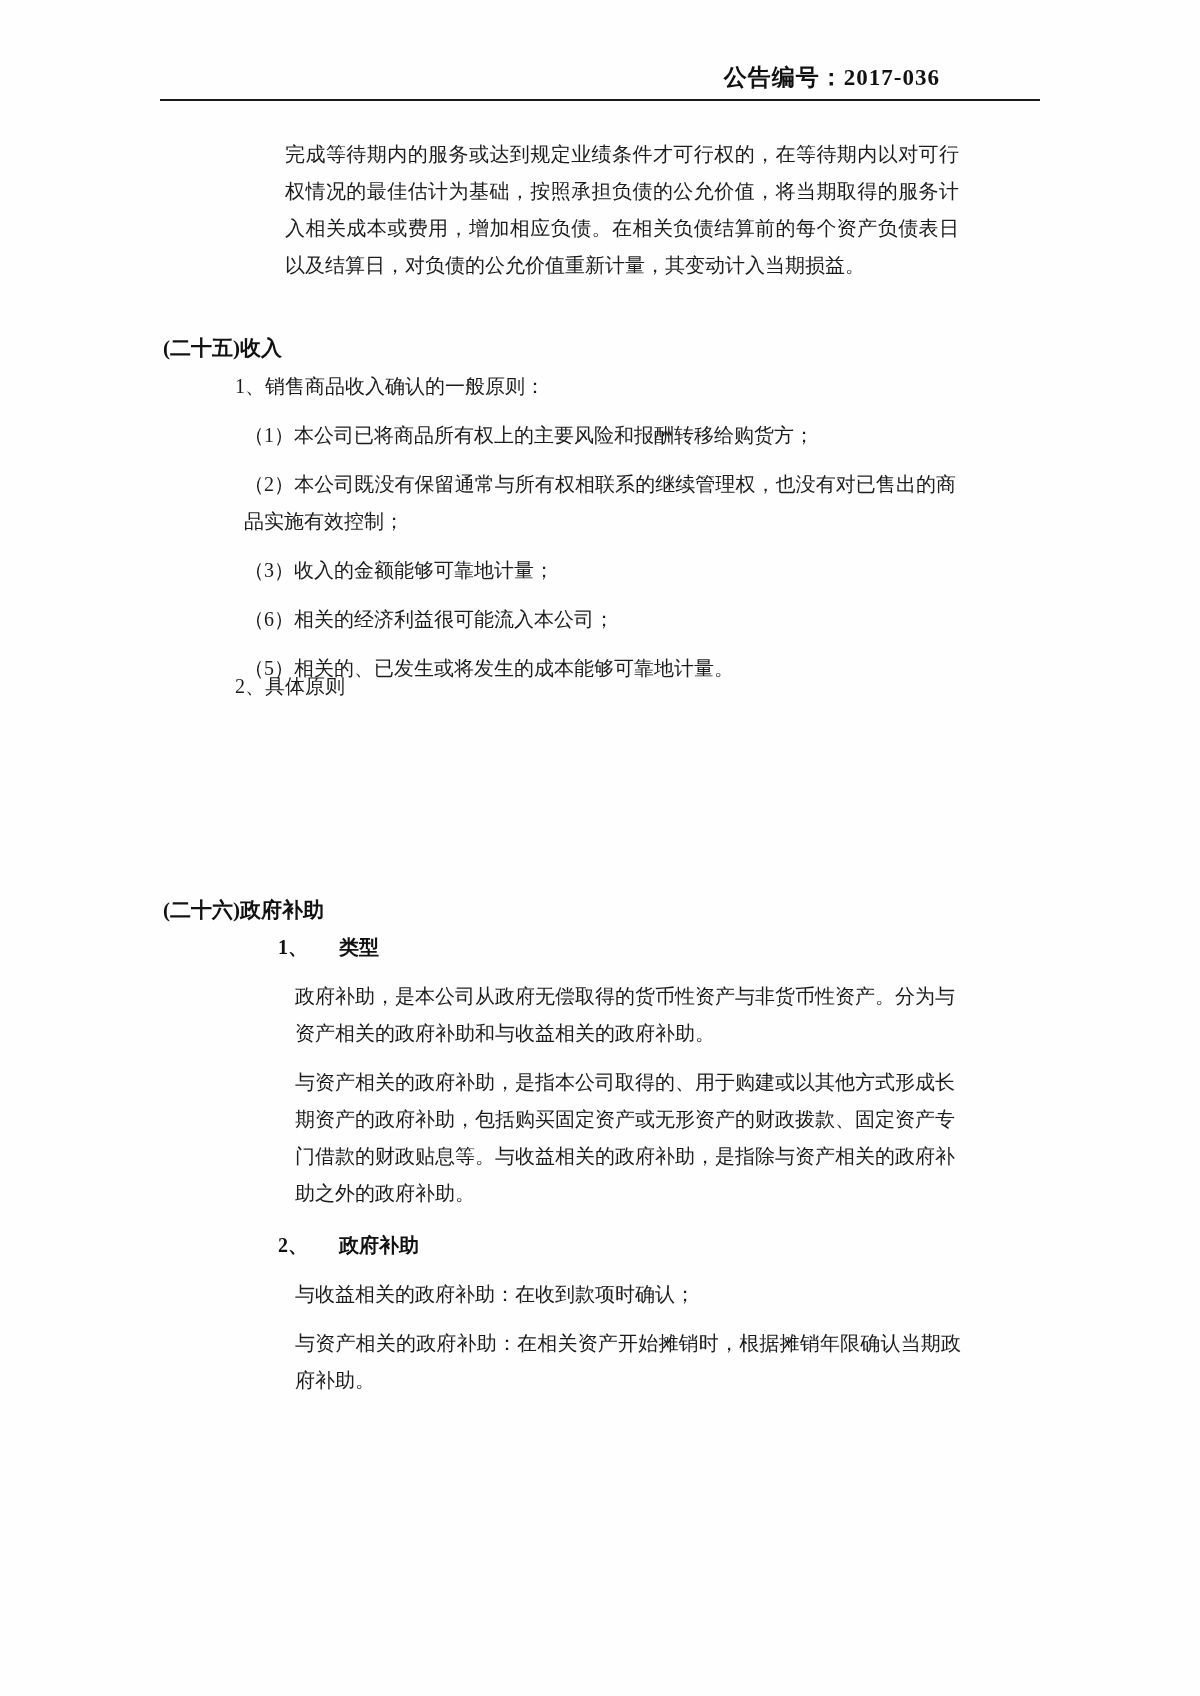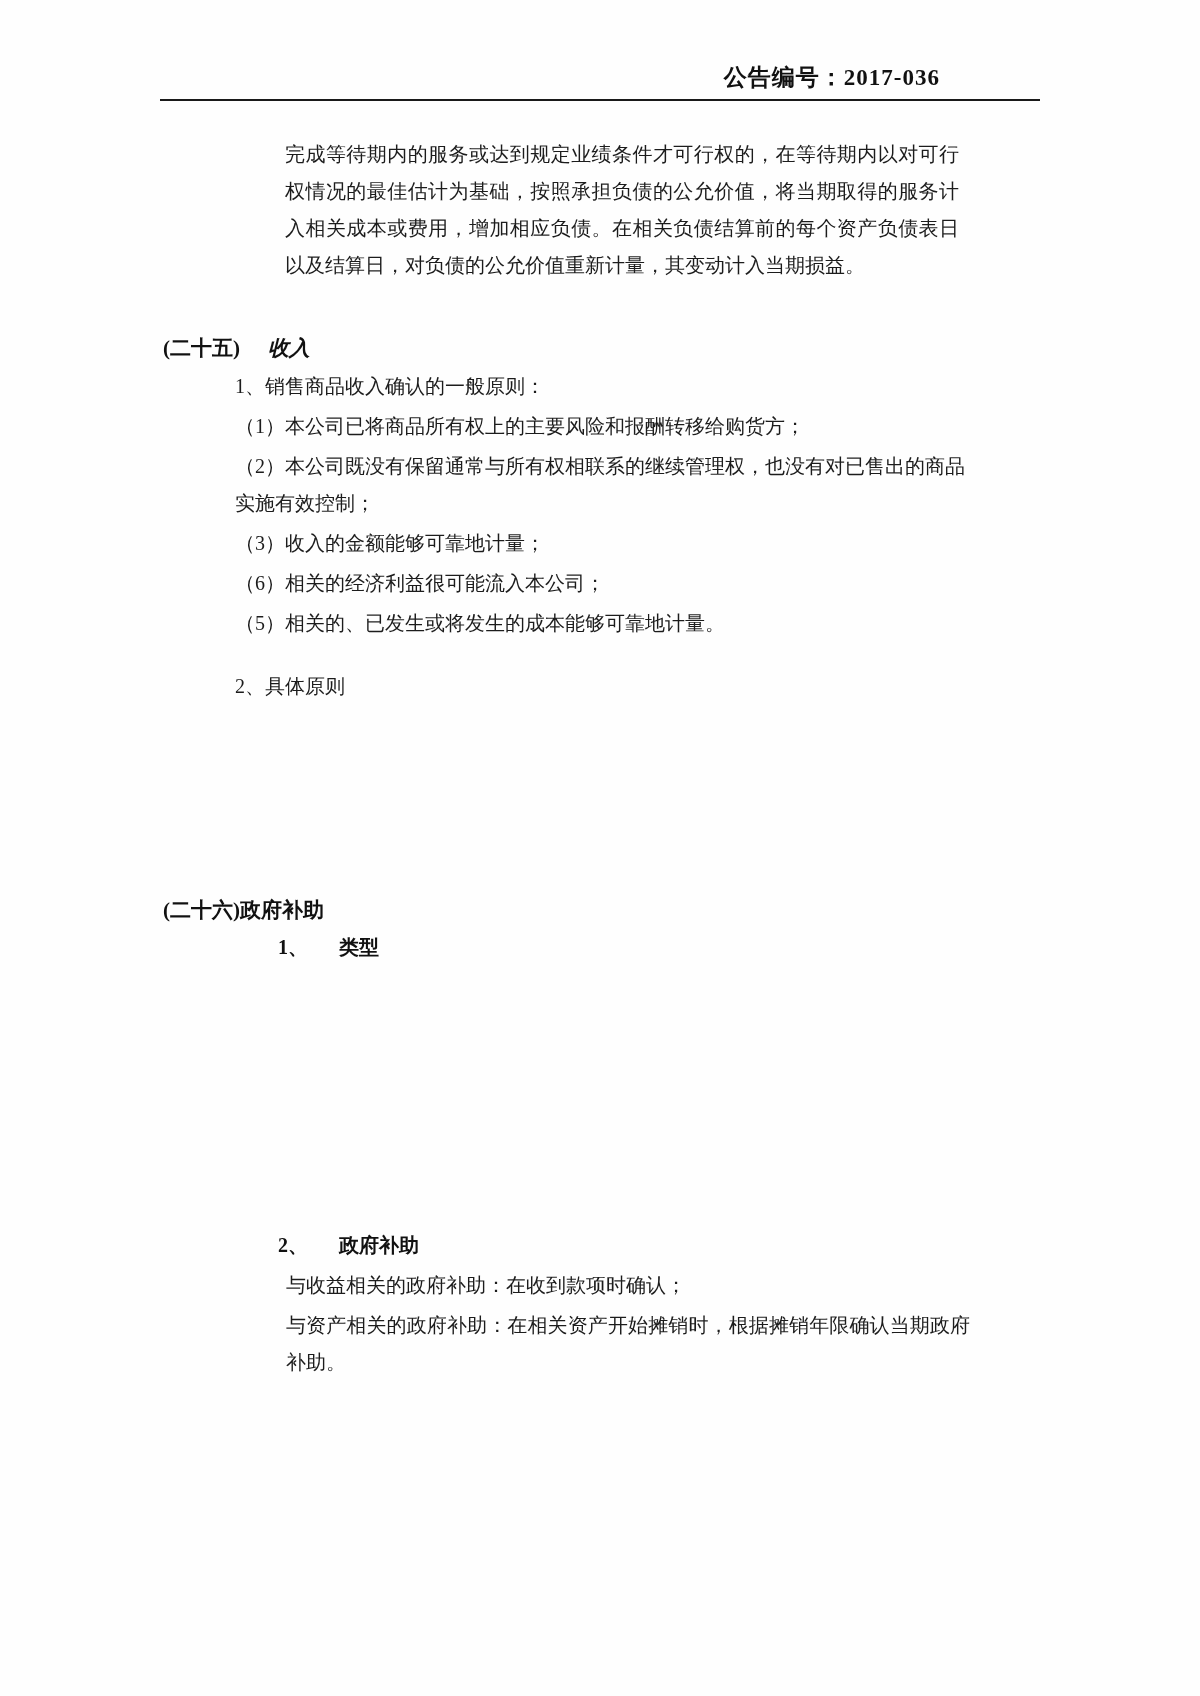--- a/index.html
+++ b/index.html
@@ -45,41 +45,41 @@
     left: 285px;
     width: 674px;
   }
   .sec-heading {
     font-size: 21px;
     font-weight: bold;
     text-align: left;
     color: #111111;
   }
   .h25 { top: 330px; left: 163px; }
-  .h25 .sec-title { margin-left: 28px; font-style: italic; }
+  .h25 .sec-title { margin-left: 0; }
   .gp-heading { top: 368px; left: 235px; text-align: left; }
   .points { top: 405px; left: 232px; width: 736px; }
   .sp-heading { top: 668px; left: 235px; text-align: center; }
   .sp-paras { top: 705px; left: 265px; width: 706px; }
   .h26 { top: 892px; left: 163px; }
   .h26 .sec-title { }
   .sub-heading {
     font-size: 20px;
     font-weight: bold;
     text-align: left;
     color: #111111;
     margin-left: 43px;
   }
   .type-heading { top: 929px; left: 235px; }
   .type-heading .sub-title { margin-left: 31px; }
   .type-paras { top: 966px; left: 283px; width: 684px; }
   .rec-heading { top: 1227px; left: 235px; }
   .rec-heading .sub-title { margin-left: 31px; }
   .rec-paras { top: 1264px; left: 283px; width: 690px; }
-  .para { margin: 3px; }
+  .para { margin: 12px; }
 </style>
 </head>
 <body>
 
 <div class="page">
 
   <div class="header-num">公告编号：2017-036</div>
 
   <div class="header-rule"></div>
 
@@ -103,20 +103,24 @@
 
 
   <div class="blk sec-heading h26">
     <span>(二十六)</span><span class="sec-title">政府补助</span>
   </div>
 
   <div class="blk sub-heading type-heading">
     <span>1、</span><span class="sub-title">类型</span>
   </div>
 
+  <div class="blk type-paras">
+    <p class="para">政府补助，是本公司从政府无偿取得的货币性资产与非货币性资产。分为与资产相关的政府补助和与收益相关的政府补助。</p>
+    <p class="para">与资产相关的政府补助，是指本公司取得的、用于购建或以其他方式形成长期资产的政府补助，包括购买固定资产或无形资产的财政拨款、固定资产专门借款的财政贴息等。与收益相关的政府补助，是指除与资产相关的政府补助之外的政府补助。</p>
+  </div>
 
   <div class="blk sub-heading rec-heading">
     <span>2、</span><span class="sub-title">政府补助</span>
   </div>
 
   <div class="blk rec-paras">
     <p class="para">与收益相关的政府补助：在收到款项时确认；</p>
     <p class="para">与资产相关的政府补助：在相关资产开始摊销时，根据摊销年限确认当期政府补助。</p>
   </div>
 

